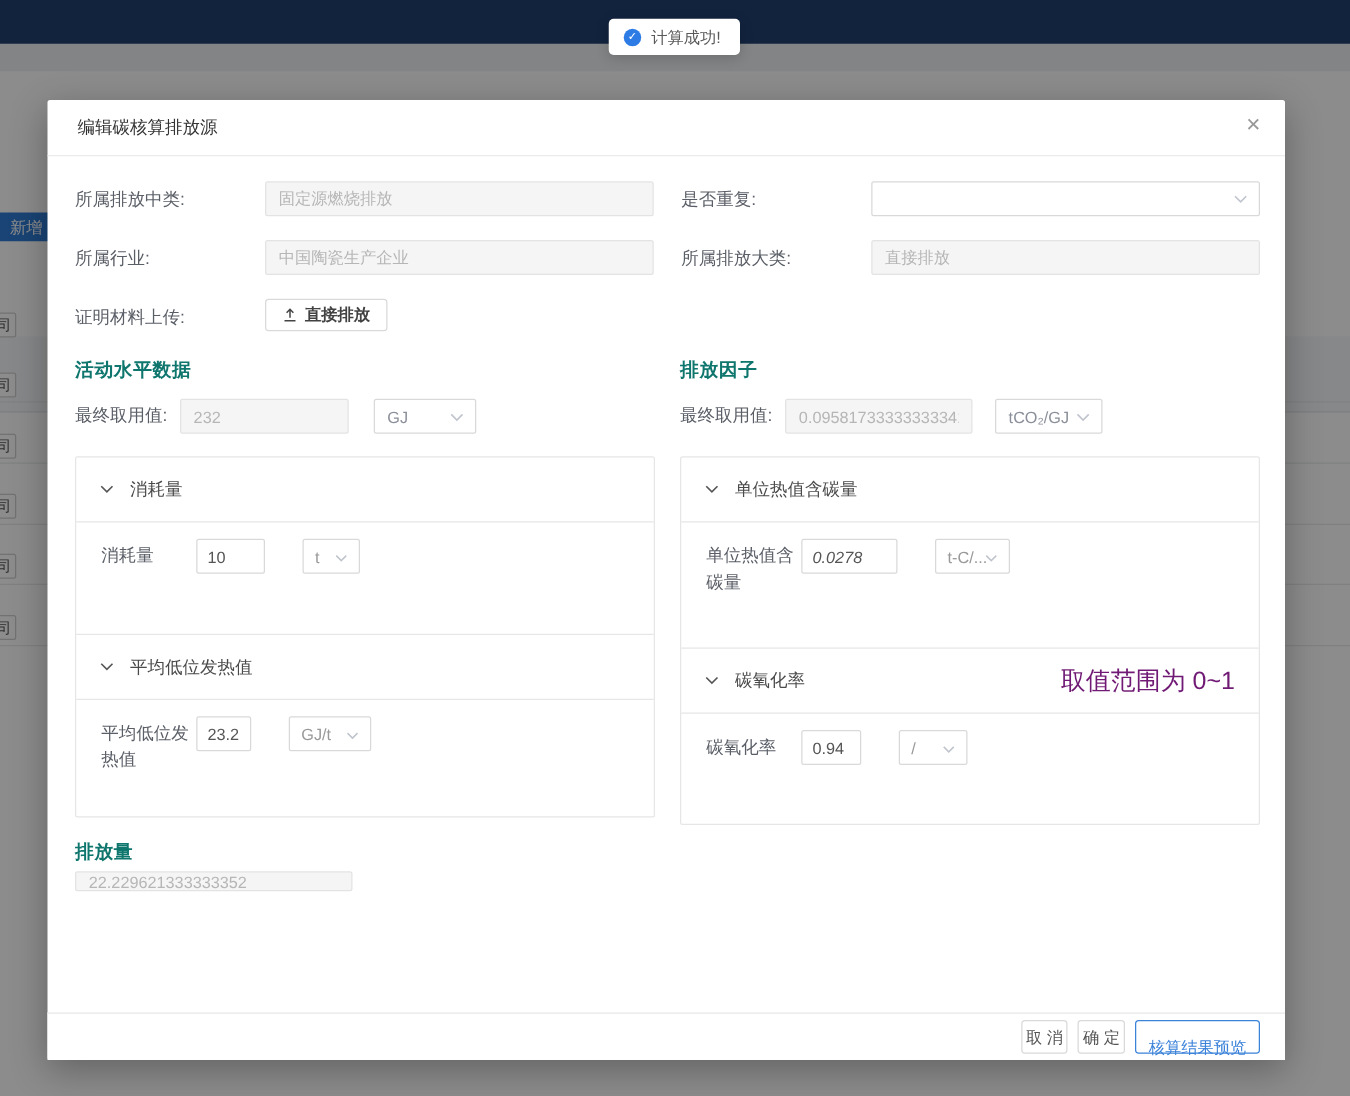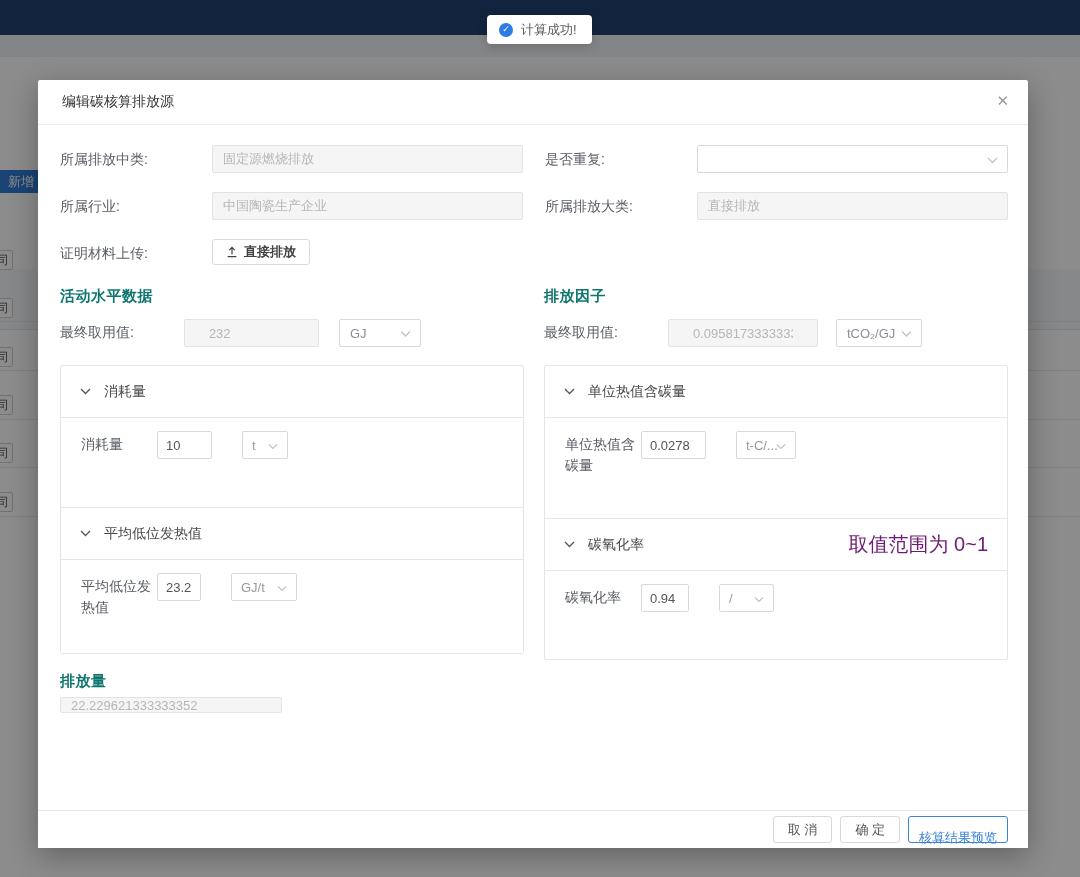--- a/index.html
+++ b/index.html
@@ -52,50 +52,50 @@
                 display:inline-flex; align-items:center; gap:6px; font-size:13px; color:#424242; font-weight:700; cursor:pointer; }
 
   .cols { display:flex; }
   .col { width:465px; }
   .col.left { margin-right:20px; }
   .section-heading { font-size:15px; font-weight:700; color:#0f766e; margin-bottom:13px; letter-spacing:0.5px; }
 
   .final-row { display:flex; align-items:center; margin-bottom:18px; }
   .final-label { font-size:14px; color:#5a5e66; margin-right:10px; white-space:nowrap; }
   .final-input { height:28px; border:1px solid #e3e3e3; background:#f5f5f5; border-radius:2px; color:#b6b6b6;
-                 font-size:13px; padding:0 24px; outline:none; font-family:"Liberation Sans",sans-serif;margin-left:40px; }
+                 font-size:13px; padding:0 10px; outline:none; font-family:"Liberation Sans",sans-serif; }
   .final-input.w135 { width:135px; margin-right:20px; }
   .final-input.w150 { width:150px; margin-right:18px; }
   .unit-select { min-width:82px; height:28px; border:1px solid #d9d9d9; border-radius:2px; background:#fff;
                  display:flex; align-items:center; font-size:13px; color:#8a8f99; padding:0 26px 0 10px; position:relative; }
 
   .collapse { border:1px solid #e6e6e6; border-radius:2px; }
   .cpanel-header { height:52px; display:flex; align-items:center; padding:0 19px; border-bottom:1px solid #e6e6e6;
                    font-size:14px; color:#4a4a4a; cursor:pointer; }
   .cpanel-header .arrow { margin-right:13px; display:inline-flex; }
   .cpanel-note { margin-left:auto; font-size:20px; color:#701a75; }
   .cpanel-body { padding:13px 20px; display:flex; align-items:flex-start; border-bottom:1px solid #e6e6e6; }
   .cpanel-body.last { border-bottom:none; }
   .cpanel-body.h90 { height:90px; } .cpanel-body.h93 { height:93px; }
   .cpanel-body.h101 { height:101px; } .cpanel-body.h88 { height:88px; }
   .cpanel-label { width:76px; flex-shrink:0; font-size:14px; color:#5a5e66; line-height:21px; padding-top:3px; }
   .small-input { height:28px; border:1px solid #d9d9d9; border-radius:2px; background:#fff; color:#555; font-size:13px;
                  padding:0 8px; outline:none; margin-right:30px; font-family:"Liberation Sans",sans-serif; }
-  .w55{width:55px;} .w58{width:44px;} .w65{width:65px;} .w48{width:48px;}
+  .w55{width:55px;} .w58{width:44px;} .w65{width:77px;font-style:italic;} .w48{width:48px;}
   .mini-select { height:28px; border:1px solid #d9d9d9; border-radius:2px; background:#fff; display:flex; align-items:center;
                  font-size:13px; color:#999; padding:0 22px 0 9px; position:relative; }
   .sw46{min-width:46px;} .sw66{min-width:66px;} .sw60{min-width:60px; max-width:60px; overflow:hidden;} .sw55{min-width:55px;}
 
   .emission-section { margin-top:12px; }
   .emission-input { width:222px; height:16px; border:1px solid #e3e3e3; background:#f5f5f5; border-radius:2px;
                     color:#b6b6b6; font-size:13px; padding:0 10px; outline:none; margin-top:6px; font-family:"Liberation Sans",sans-serif; }
 
   .modal-footer { position:absolute; left:0; right:0; bottom:0; height:38px; border-top:1px solid #e8e8e8;
                   display:flex; align-items:center; justify-content:flex-end; gap:8px; padding-right:20px; background:#fff; }
-  .btn { height:27px; padding:0 14px; border:1px solid #d9d9d9; border-radius:3px; background:#fff; font-size:13px;
+  .btn { height:27px; padding:0 3px; border:1px solid #d9d9d9; border-radius:3px; background:#fff; font-size:13px;
          color:#555; cursor:pointer; font-family:"Liberation Sans",sans-serif; }
   .btn.primary-outline { border-color:#3b82d9; color:#3b82d9; padding:12px 10px; }
 </style>
 </head>
 <body>
 
 <div class="bg">
   <div class="page-bg"></div>
   <div class="content-card">
     <div class="thead-band" style="position:absolute;"></div>

